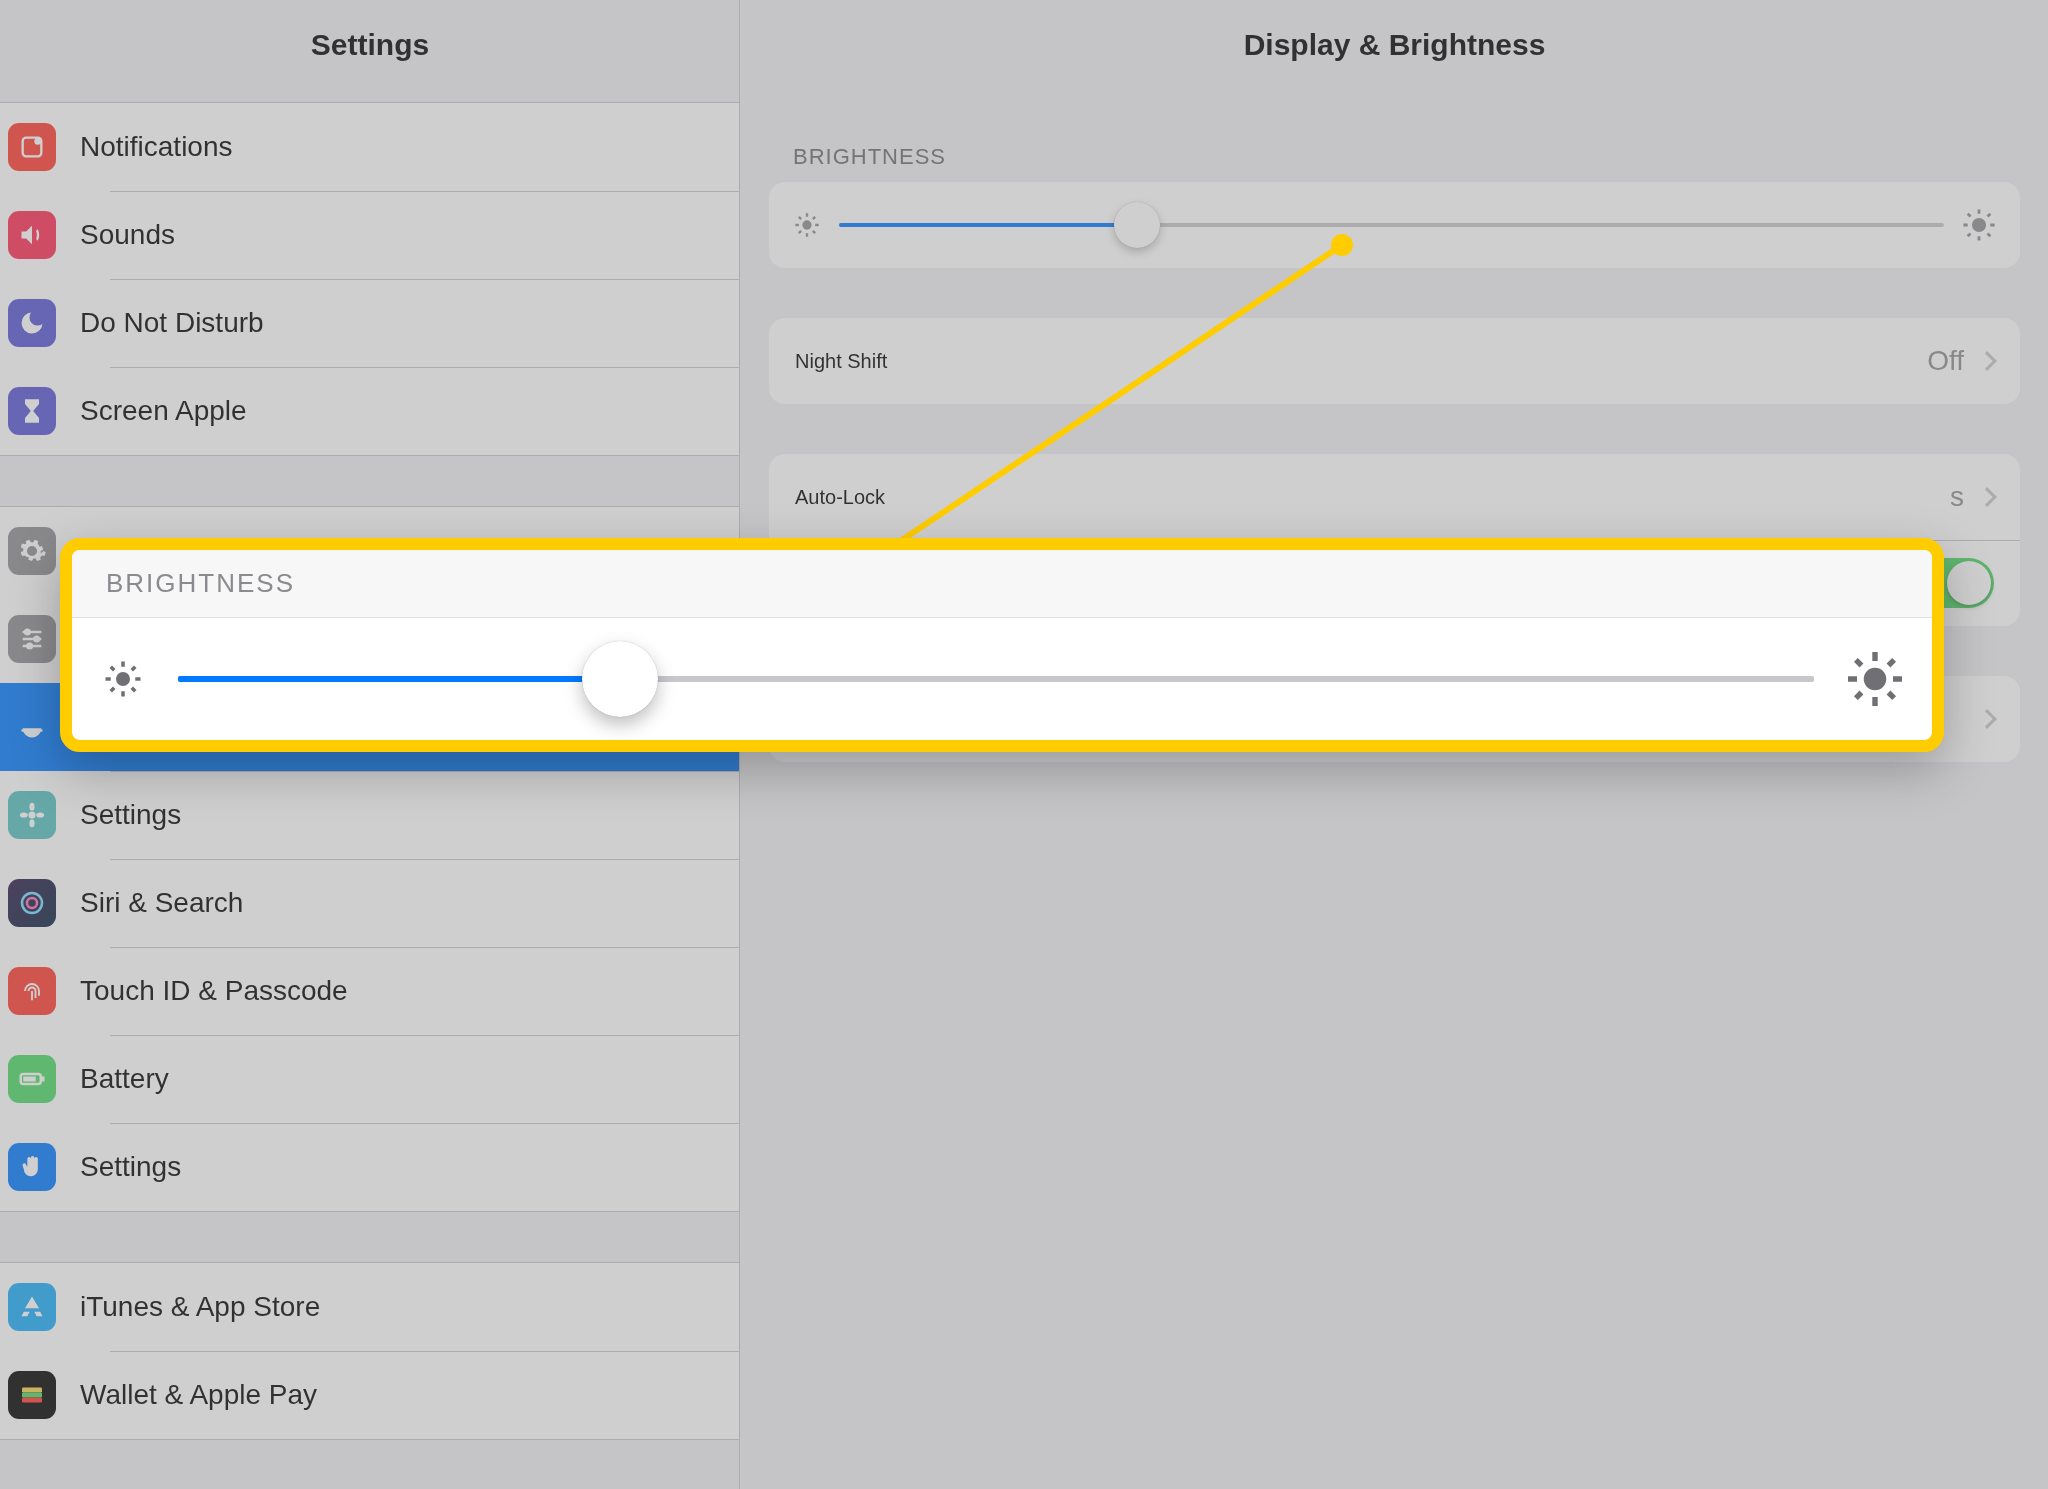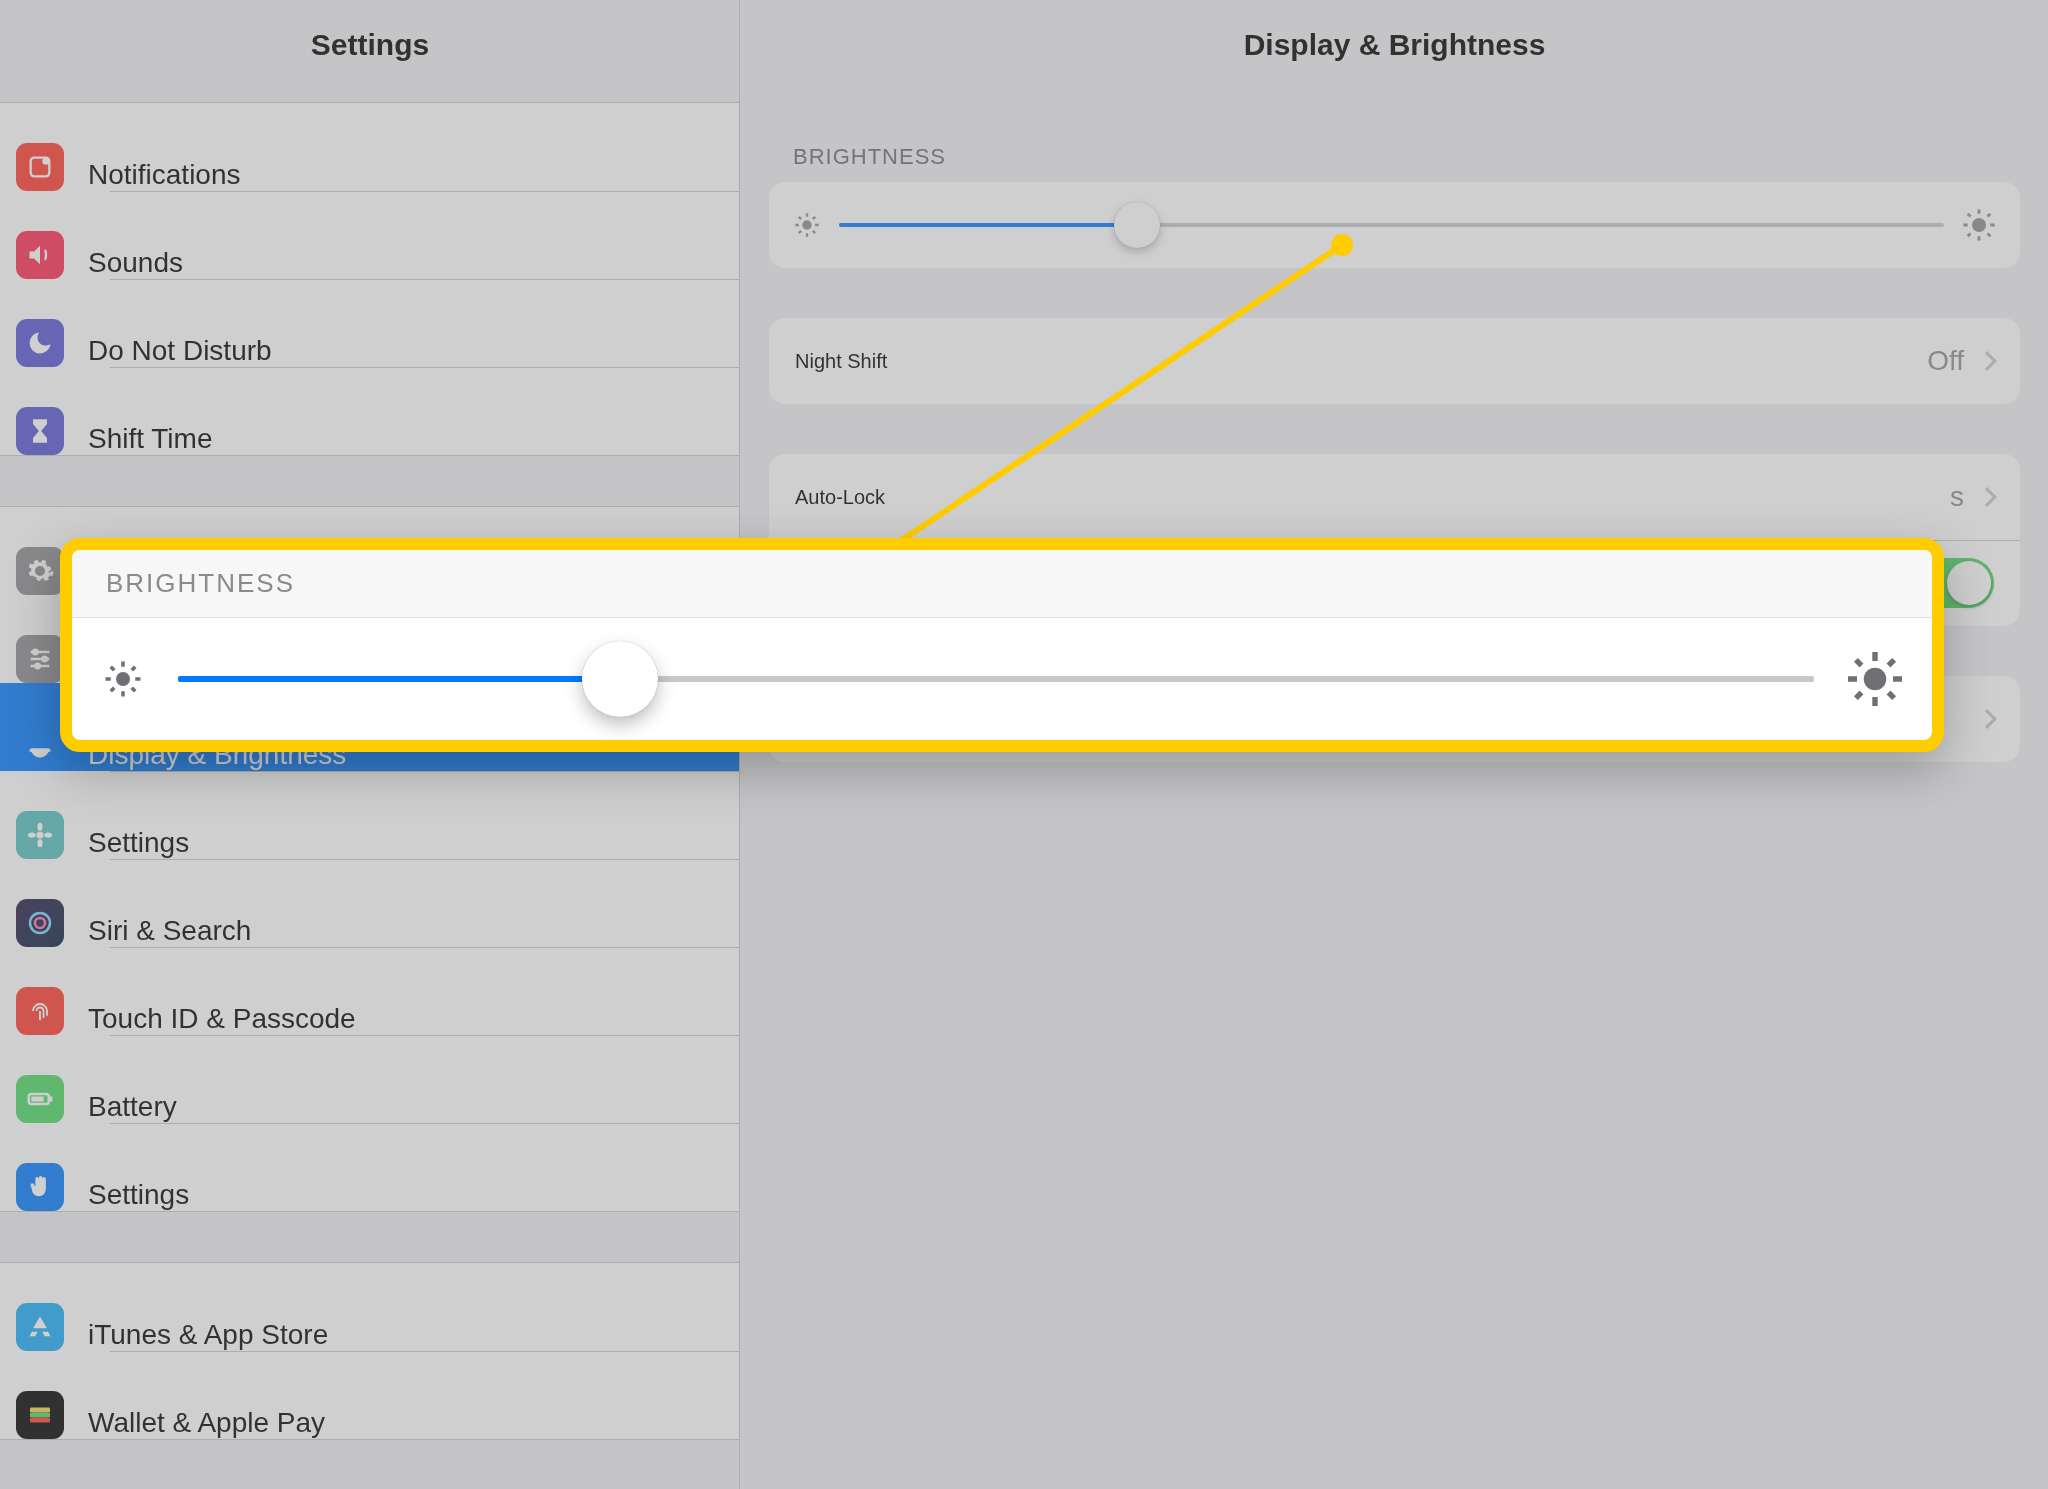--- a/index.html
+++ b/index.html
@@ -29,23 +29,23 @@
     padding: 28px 0 40px 1px;
   }
   .sidebar-group {
     background: #fff;
     border-top: 1px solid #c8c7cc;
     border-bottom: 1px solid #c8c7cc;
     margin-bottom: 50px;
   }
   .sidebar-item {
     display: flex;
-    align-items: flex-end;
+    align-items: center;
     height: 88px;
-    padding-left: 16px;
+    padding-left: 8px;
     position: relative;
   }
   .sidebar-item + .sidebar-item::before {
     content: "";
     position: absolute;
     left: 110px; right: 0; top: 0;
     height: 1px;
     background: #c8c7cc;
   }
   .sidebar-item.selected {
@@ -263,21 +263,21 @@
           </svg>
       </div>
       <span class="sidebar-item-label">Do Not Disturb</span>
     </div>
     <div class="sidebar-item">
       <div class="app-icon" style="background:#5856d6">
         <svg width="28" height="28" viewBox="0 0 24 24" fill="#fff">
             <path d="M6 2h12v4l-5 6 5 6v4H6v-4l5-6-5-6V2z"></path>
           </svg>
       </div>
-      <span class="sidebar-item-label">Shift Time</span>
+      <span class="sidebar-item-label">Screen Apple</span>
     </div>
   </div>
 
   <div class="sidebar-group">
     <div class="sidebar-item">
       <div class="app-icon" style="background:#8e8e93">
         <svg width="30" height="30" viewBox="0 0 24 24" fill="#fff">
             <path d="M12 8a4 4 0 100 8 4 4 0 000-8zm9 4l2 1-1 3-2-.5a8 8 0 01-1.5 1.5l.5 2-3 1-1-2h-2l-1 2-3-1 .5-2A8 8 0 016 15.5L4 16l-1-3 2-1v-2l-2-1 1-3 2 .5A8 8 0 017.5 6L7 4l3-1 1 2h2l1-2 3 1-.5 2A8 8 0 0118 8.5l2-.5 1 3-2 1v2z"></path>
           </svg>
       </div>

